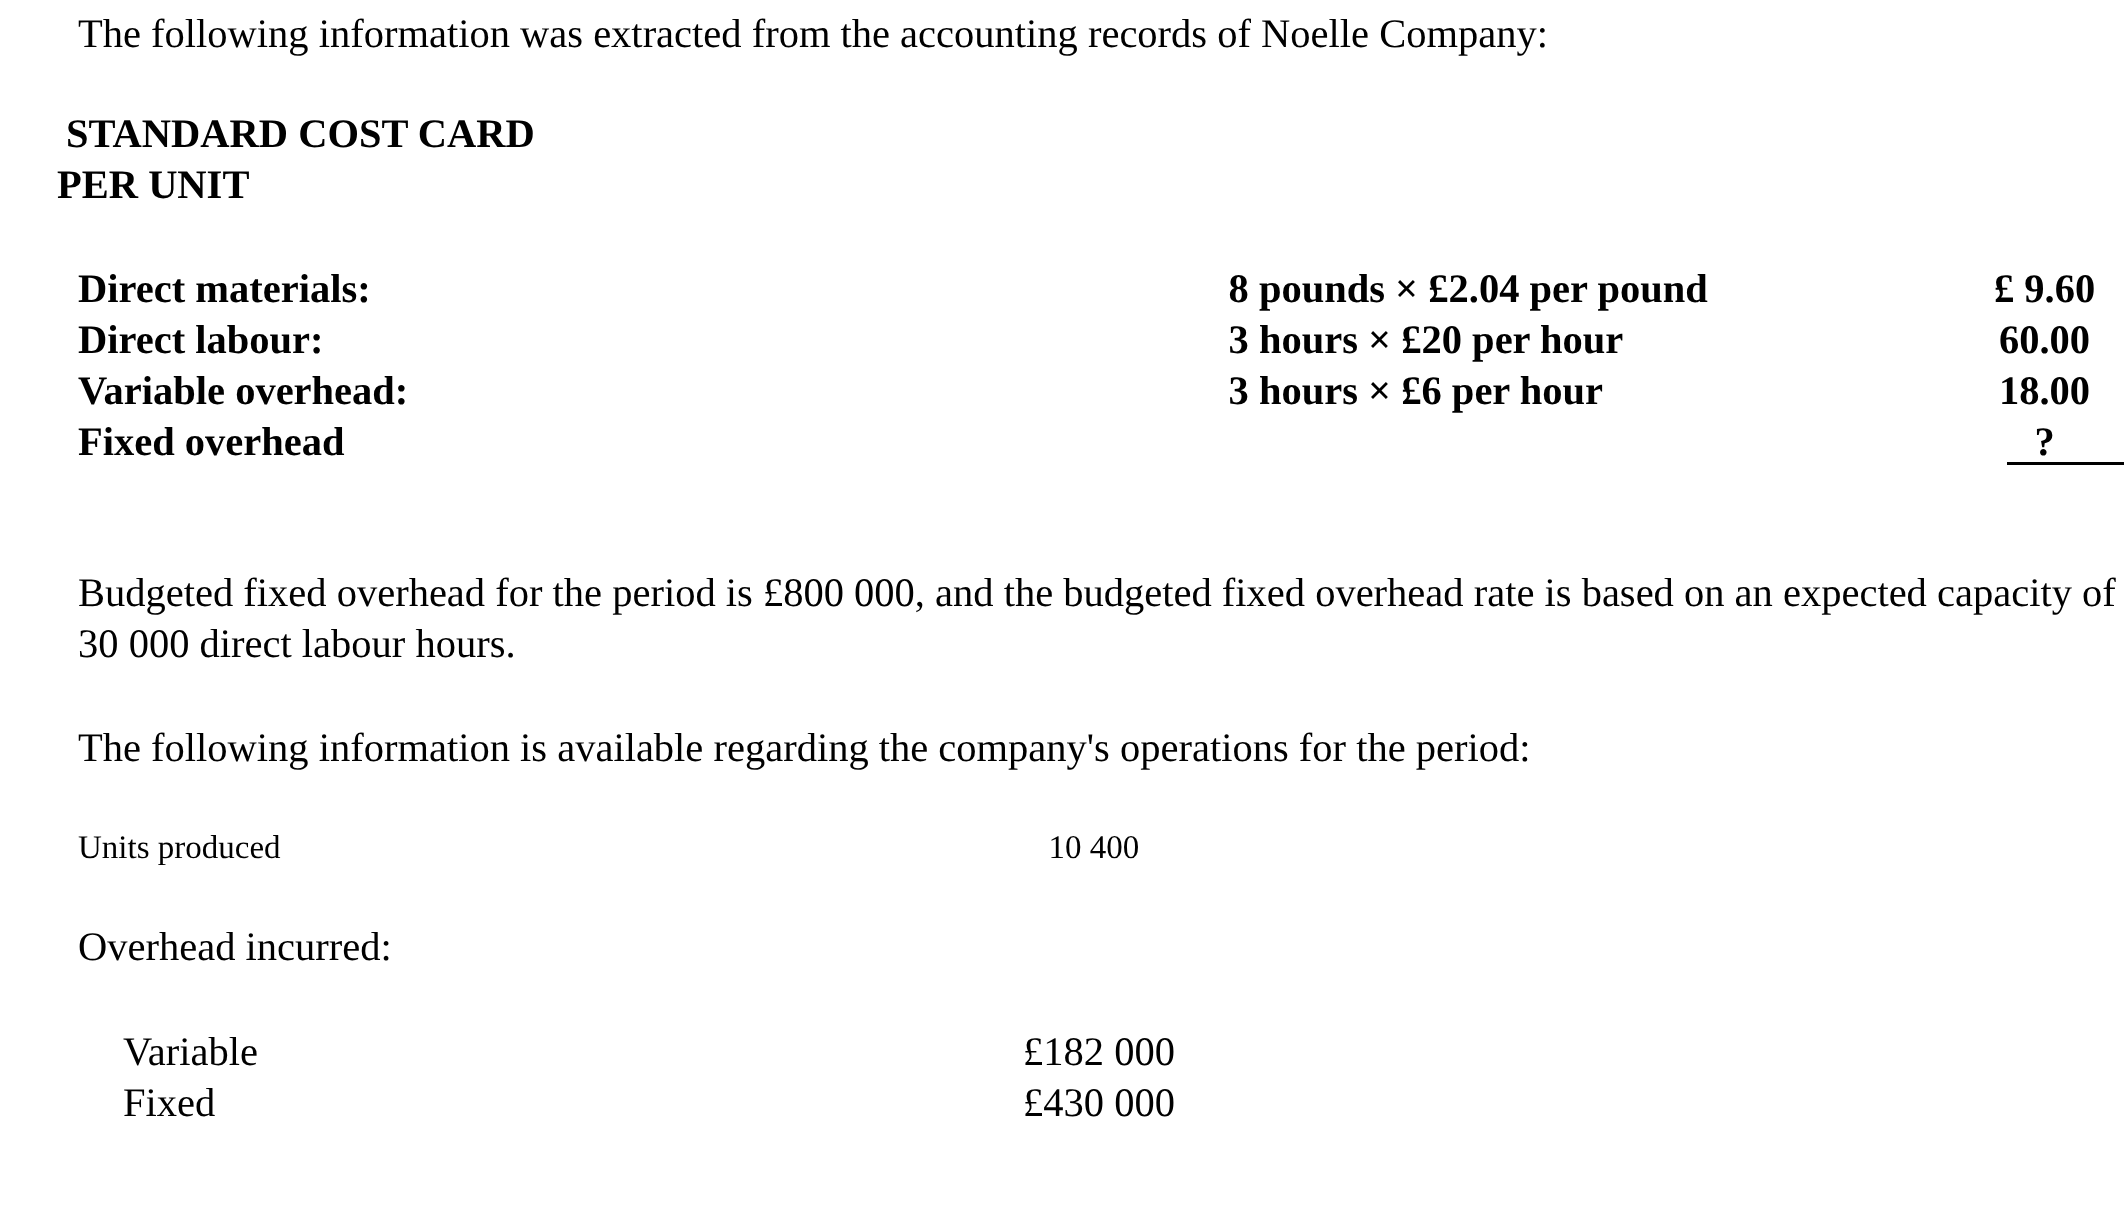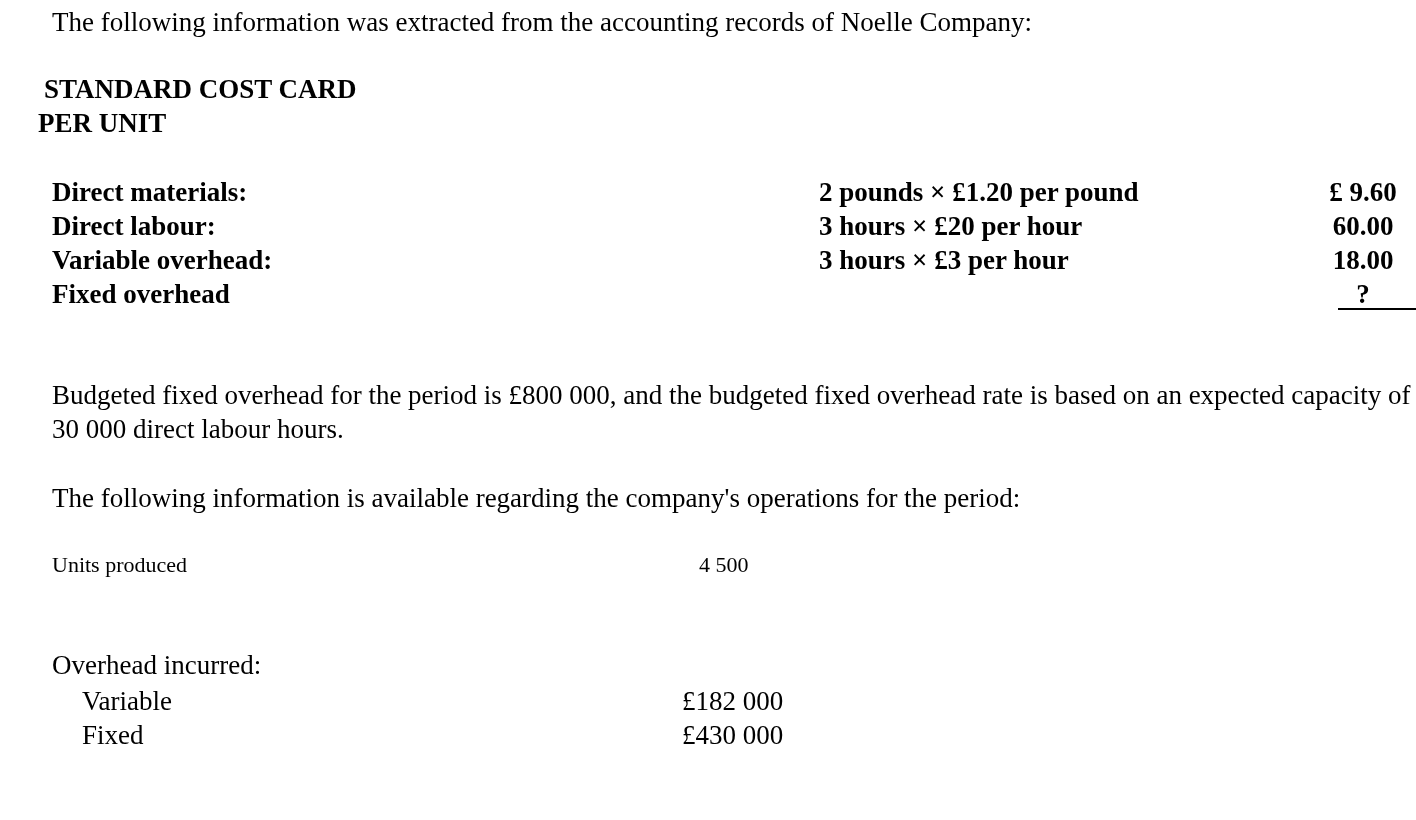--- a/index.html
+++ b/index.html
@@ -125,21 +125,21 @@
   .ops-label {
     width: 655px;
     padding-left: 8px !important;
     box-sizing: border-box;
   }
   .ops-value { }
 
   .oh-heading {
     position: absolute;
     left: 8px;
-    top: 648px;
+    top: 614px;
     white-space: nowrap;
   }
 
   .oh-table {
     position: absolute;
     left: 0;
     top: 684px;
     border-collapse: collapse;
   }
   .oh-table td {
@@ -164,31 +164,31 @@
 
   <div class="card-title">
     <span class="title-line">STANDARD COST CARD</span>
     <span class="title-line second">PER UNIT</span>
   </div>
 
   <table class="cost-table">
     <tbody>
       <tr>
         <td class="col-label">Direct materials:</td>
-        <td class="col-spec">2 pounds × £1.20 per pound</td>
+        <td class="col-spec">8 pounds × £2.04 per pound</td>
         <td class="col-amount">£ 9.60</td>
       </tr>
       <tr>
         <td class="col-label">Direct labour:</td>
         <td class="col-spec">3 hours × £20 per hour</td>
         <td class="col-amount">60.00</td>
       </tr>
       <tr>
         <td class="col-label">Variable overhead:</td>
-        <td class="col-spec">3 hours × £3 per hour</td>
+        <td class="col-spec">3 hours × £6 per hour</td>
         <td class="col-amount">18.00</td>
       </tr>
       <tr>
         <td class="col-label">Fixed overhead</td>
         <td class="col-spec"></td>
         <td class="col-amount ruled">
           <span>?</span>
           <span class="rule"></span>
         </td>
       </tr>
@@ -196,21 +196,21 @@
   </table>
 
   <div class="para budget">Budgeted fixed overhead for the period is £800 000, and the budgeted fixed overhead rate is based on an expected capacity of 30 000 direct labour hours.</div>
 
   <div class="para ops">The following information is available regarding the company's operations for the period:</div>
 
   <table class="ops-table">
     <tbody>
       <tr>
         <td class="ops-label">Units produced</td>
-        <td class="ops-value">4 500</td>
+        <td class="ops-value">10 400</td>
       </tr>
     </tbody>
   </table>
 
   <div class="oh-heading">Overhead incurred:</div>
 
   <table class="oh-table">
     <tbody>
       <tr>
         <td class="oh-label">Variable</td>

